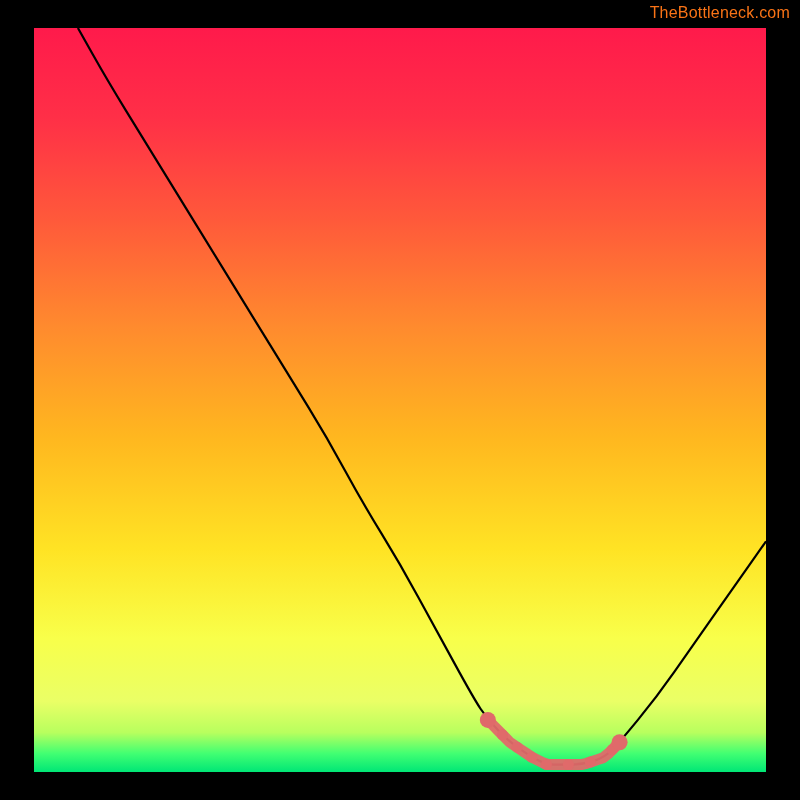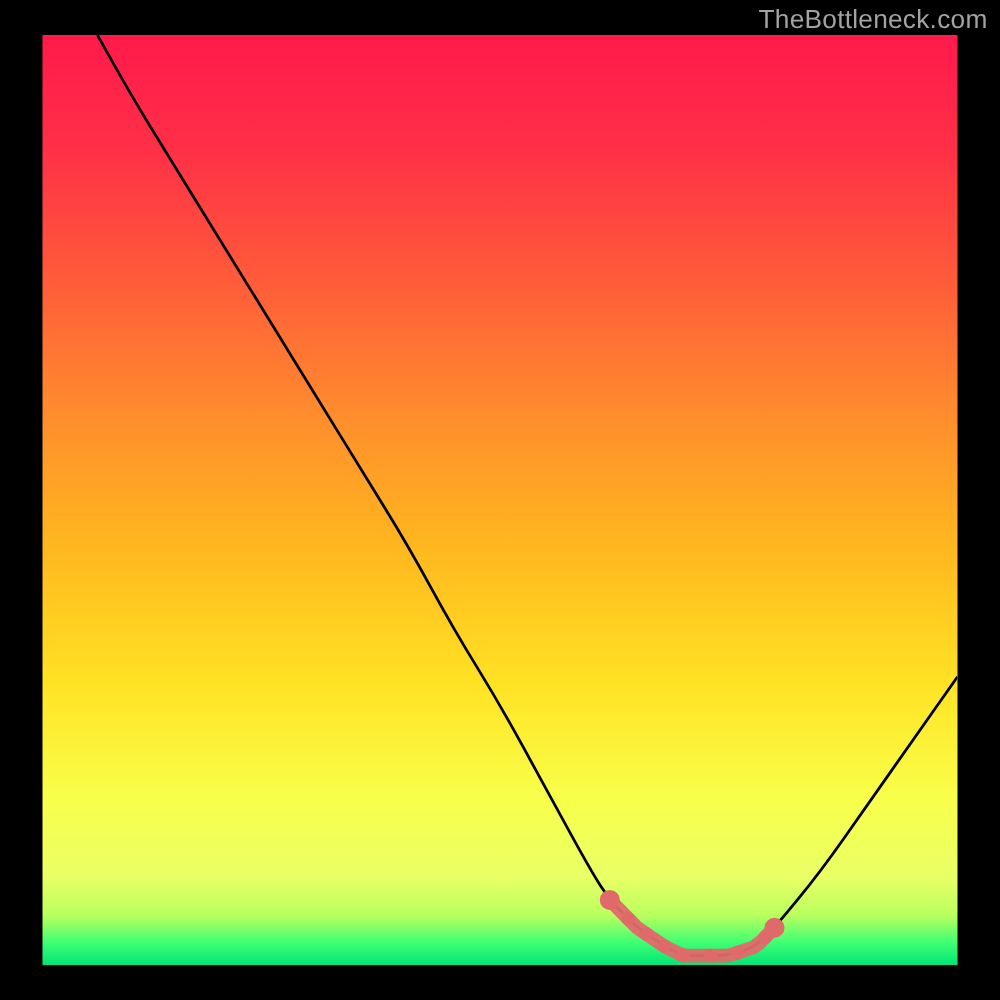--- a/index.html
+++ b/index.html
@@ -14,22 +14,22 @@
   .stage {
     position: relative;
     width: 800px;
     height: 800px;
     background: #000;
   }
   .watermark {
     position: absolute;
     top: 4px;
     right: 10px;
-    color: #a3a3a3;
-    font-size: 21px;
+    color: #f97316;
+    font-size: 16px;
     font-weight: 500;
     letter-spacing: 0.2px;
     z-index: 10;
   }
   svg {
     position: absolute;
     top: 0;
     left: 0;
   }
 </style>

